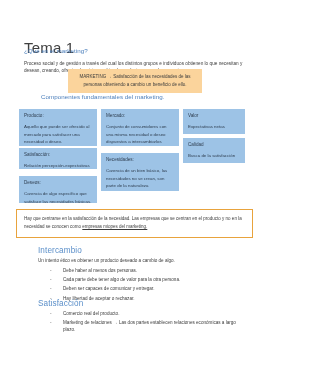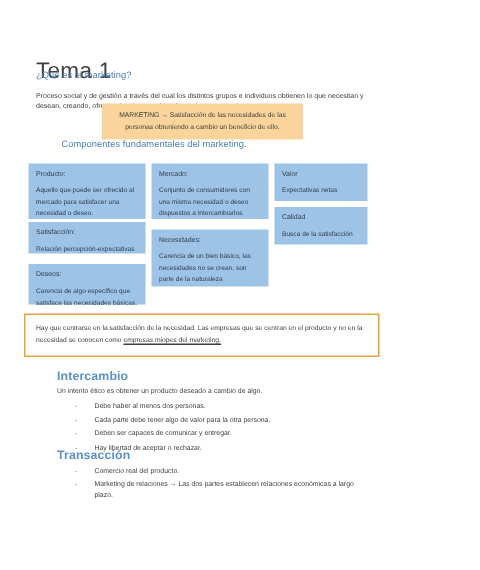--- a/index.html
+++ b/index.html
@@ -38,21 +38,21 @@
   .heading-blue {
     color: #4a7ebb;
     font-size: 6.2px;
     font-weight: 400;
     letter-spacing: 0.05px;
     line-height: 1.2;
   }
   .heading-section {
     color: #5b8fc9;
     font-size: 8.2px;
-    font-weight: 700;
+    font-weight: 400;
     letter-spacing: 0.1px;
     line-height: 1.2;
   }
 
   .q-marketing {
     position: absolute;
     left: 24px;
     top: 47px;
   }
 
@@ -228,20 +228,20 @@
   <div class="heading-section sec-intercambio-h">Intercambio</div>
   <div class="sec-intercambio-p">Un intento ético es obtener un producto deseado a cambio de algo.</div>
 
   <ul class="dash-list bullets-intercambio">
     <li>Debe haber al menos dos personas.</li>
     <li>Cada parte debe tener algo de valor para la otra persona.</li>
     <li>Deben ser capaces de comunicar y entregar.</li>
     <li>Hay libertad de aceptar o rechazar.</li>
   </ul>
 
-  <div class="heading-section sec-transaccion-h">Transacción</div>
+  <div class="heading-section sec-transaccion-h">Satisfacción</div>
 
   <ul class="dash-list bullets-transaccion">
     <li>Comercio real del producto.</li>
     <li>Marketing de relaciones → Las dos partes establecen relaciones económicas a largo plazo.</li>
   </ul>
 
 </div>
 
 </body></html>

